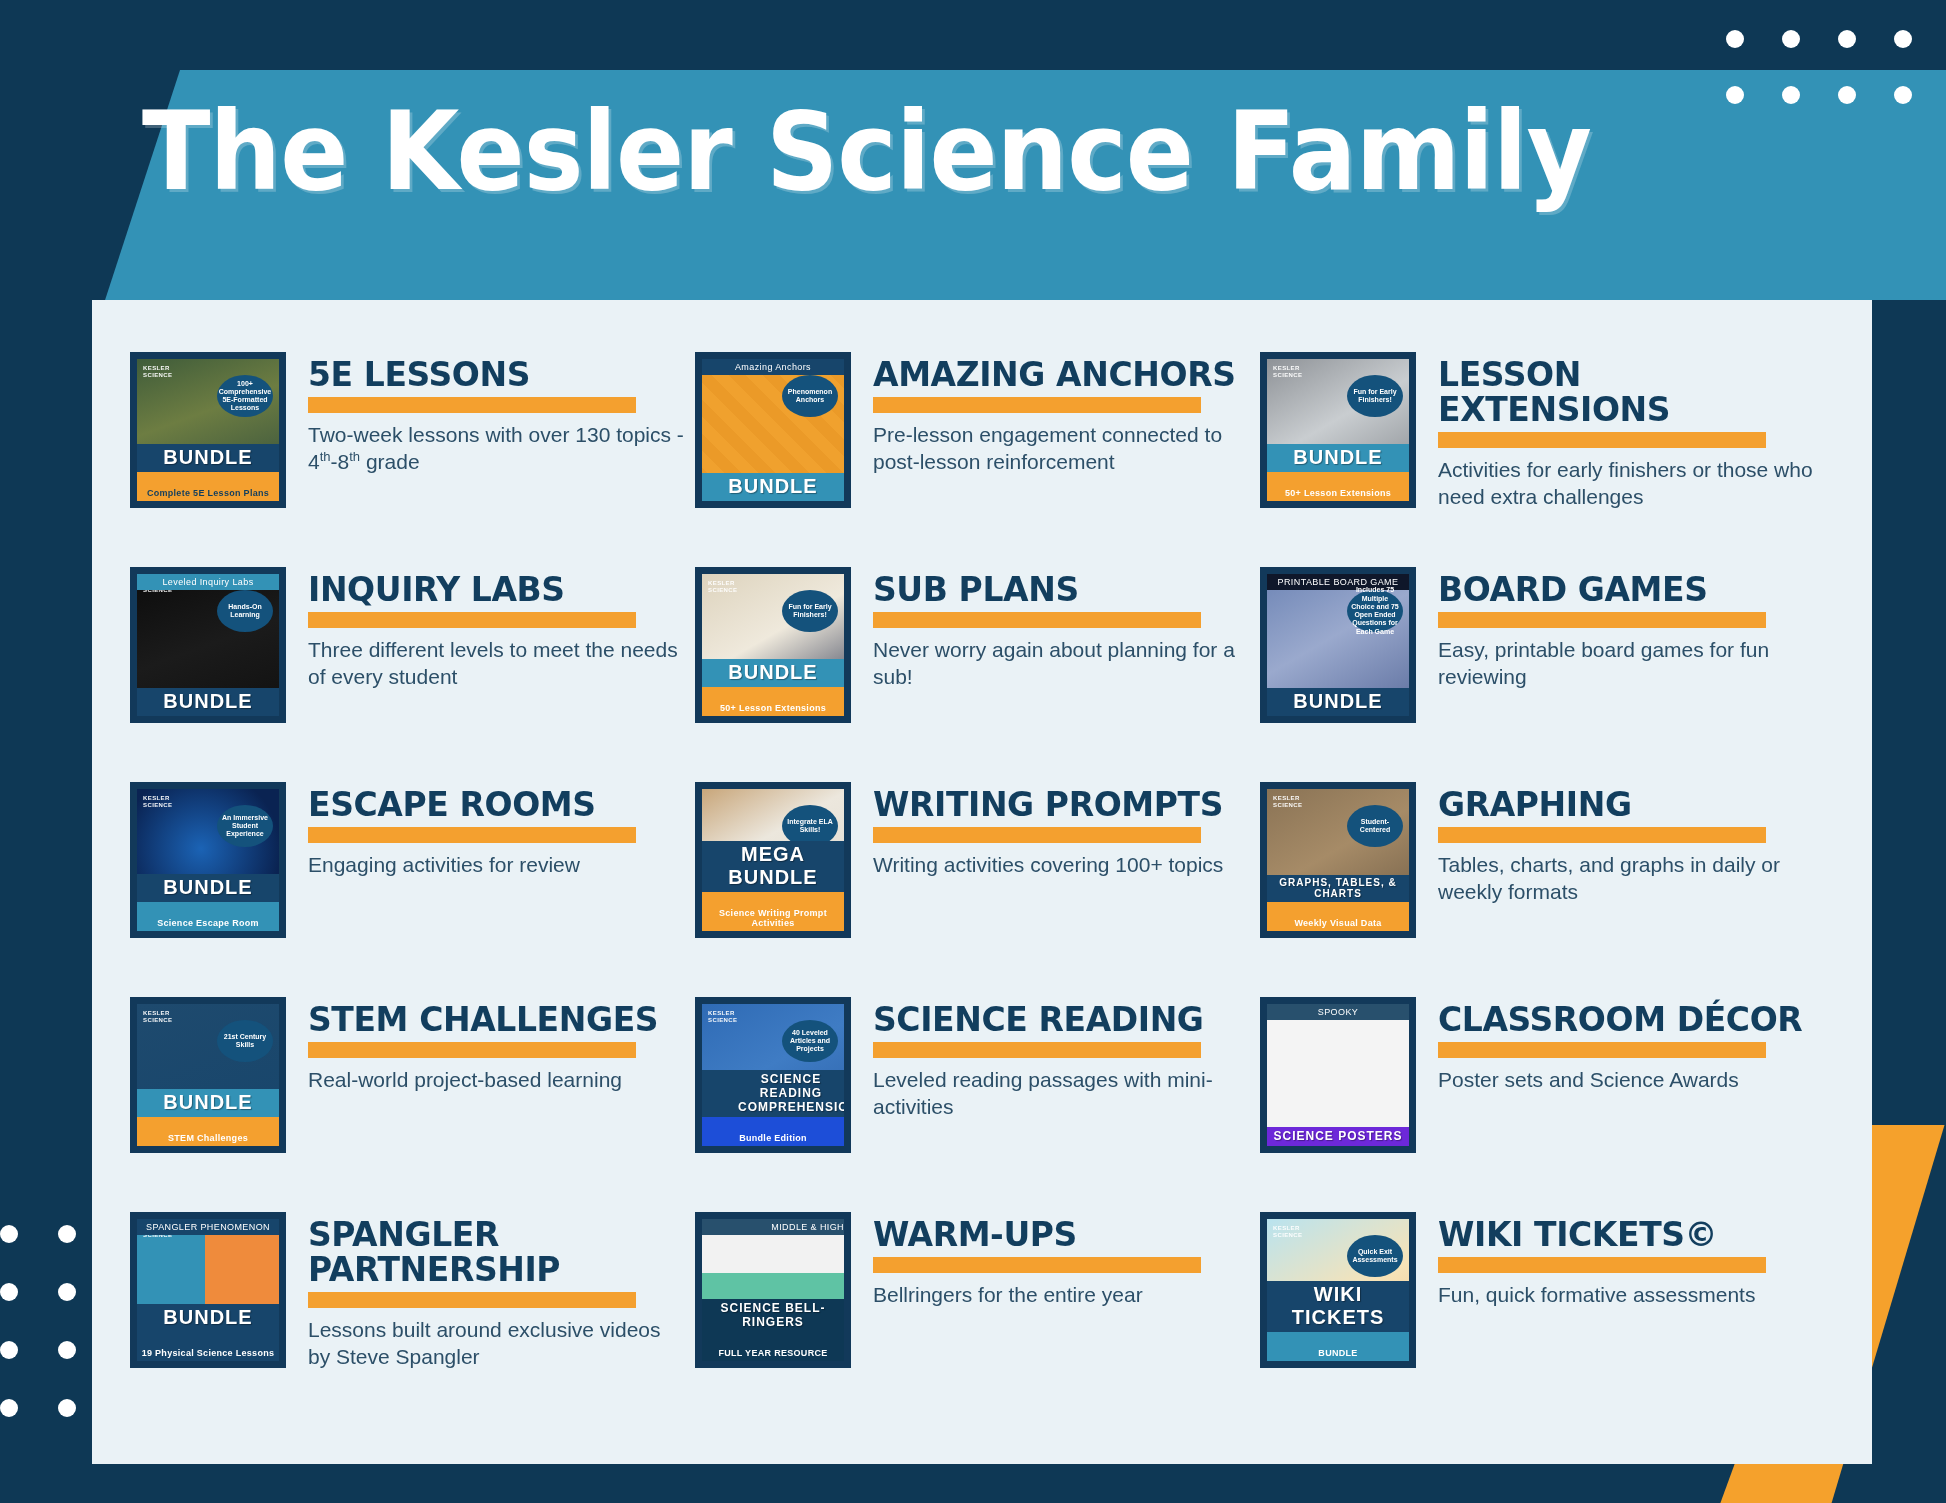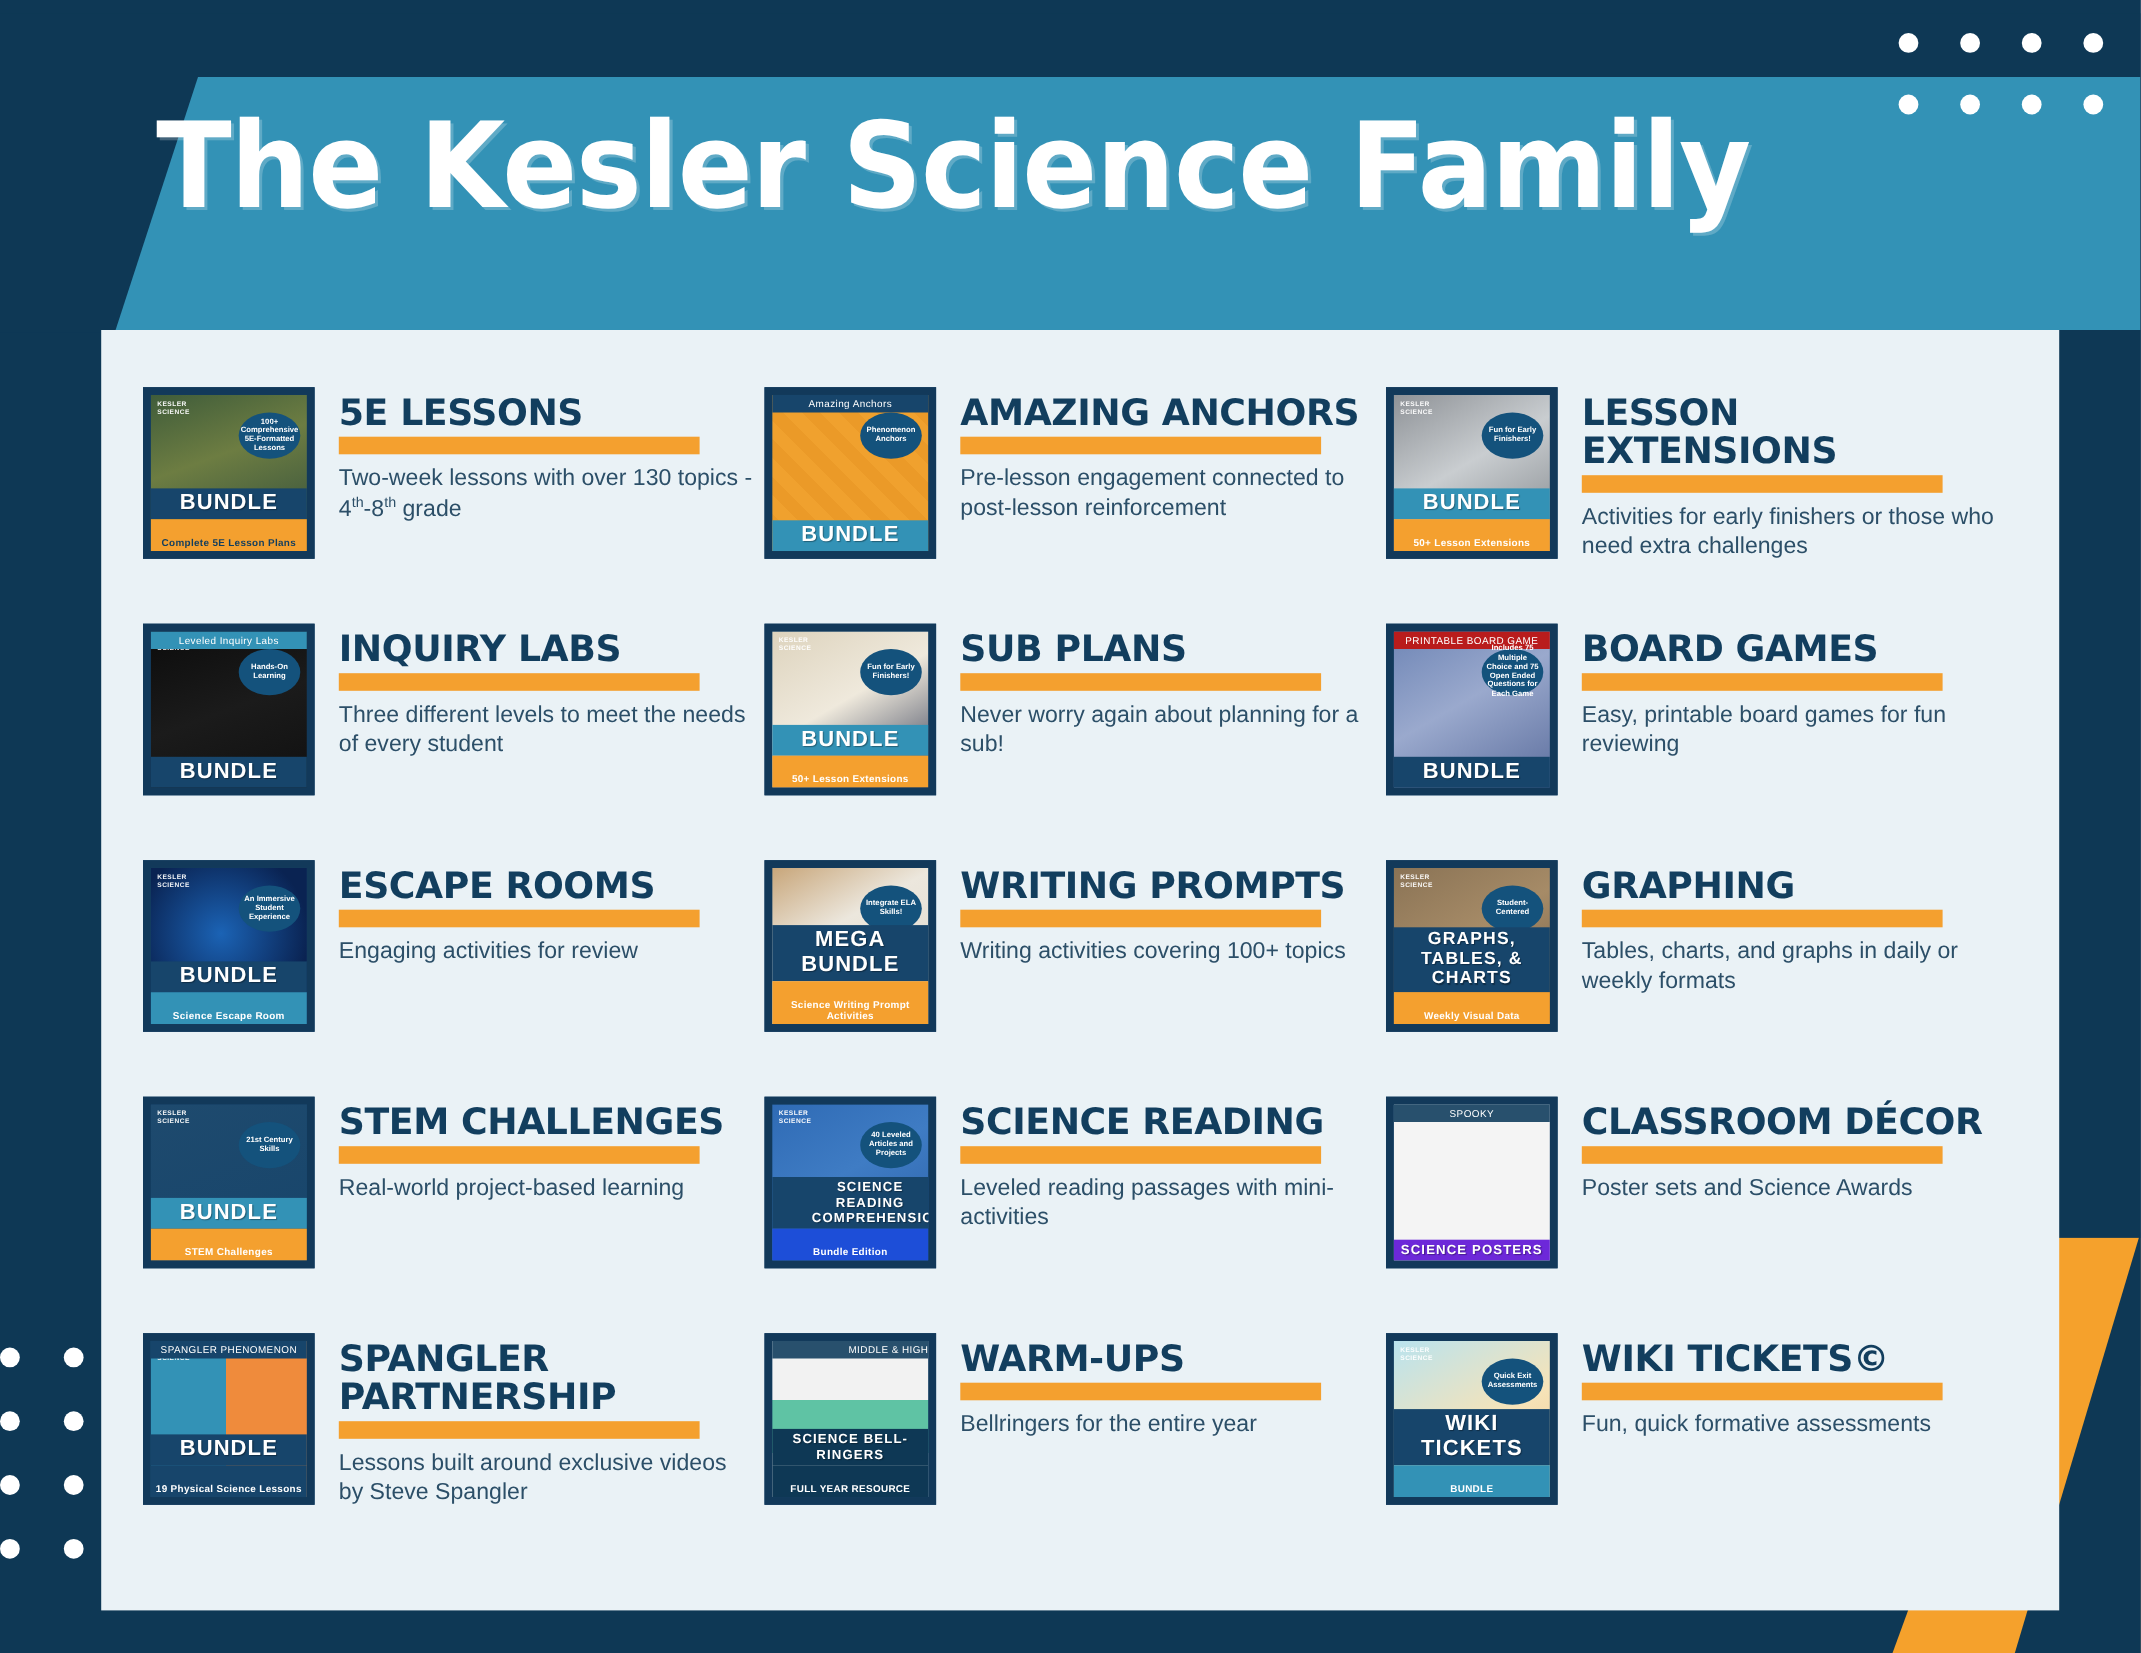--- a/index.html
+++ b/index.html
@@ -313,21 +313,21 @@
         </div>
         <div class="txt">
           <div class="card-title">SUB PLANS</div>
           <div class="rule"></div>
           <div class="card-desc">Never worry again about planning for a sub!</div>
         </div>
       </div>
       <div class="item">
         <div class="thumb">
           <div class="art" style="background: linear-gradient(150deg, rgb(111, 134, 182), rgb(154, 169, 205) 45%, rgb(93, 111, 158));"></div>
-          <div class="toptag" style="background: #b91c1c;">PRINTABLE BOARD GAME</div>
+          <div class="toptag" style="background: #0f172a;">PRINTABLE BOARD GAME</div>
           <div class="badge">Includes 75 Multiple Choice and 75 Open Ended Questions for Each Game</div>
           <div class="caption-band">
             <div class="bundle" style="background: rgb(23, 69, 107);">BUNDLE</div>
           </div>
         </div>
         <div class="txt">
           <div class="card-title">BOARD GAMES</div>
           <div class="rule"></div>
           <div class="card-desc">Easy, printable board games for fun reviewing</div>
         </div>
@@ -362,21 +362,21 @@
           <div class="rule"></div>
           <div class="card-desc">Writing activities covering 100+ topics</div>
         </div>
       </div>
       <div class="item">
         <div class="thumb">
           <div class="art" style="background: linear-gradient(150deg, rgb(138, 115, 85), rgb(166, 139, 103) 45%, rgb(110, 91, 68));"></div>
           <div class="ks-logo">KESLER SCIENCE</div>
           <div class="badge">Student-Centered</div>
           <div class="caption-band">
-            <div class="bundle" style="background: rgb(23, 69, 107); font-size: 16px;">GRAPHS, TABLES, &amp; CHARTS</div>
+            <div class="bundle" style="background: rgb(23, 69, 107); font-size: 10px;">GRAPHS, TABLES, &amp; CHARTS</div>
             <div class="subtag" style="background: rgb(244, 160, 47); color: rgb(255, 255, 255);">Weekly Visual Data</div>
           </div>
         </div>
         <div class="txt">
           <div class="card-title">GRAPHING</div>
           <div class="rule"></div>
           <div class="card-desc">Tables, charts, and graphs in daily or weekly formats</div>
         </div>
       </div>
       <div class="item">

